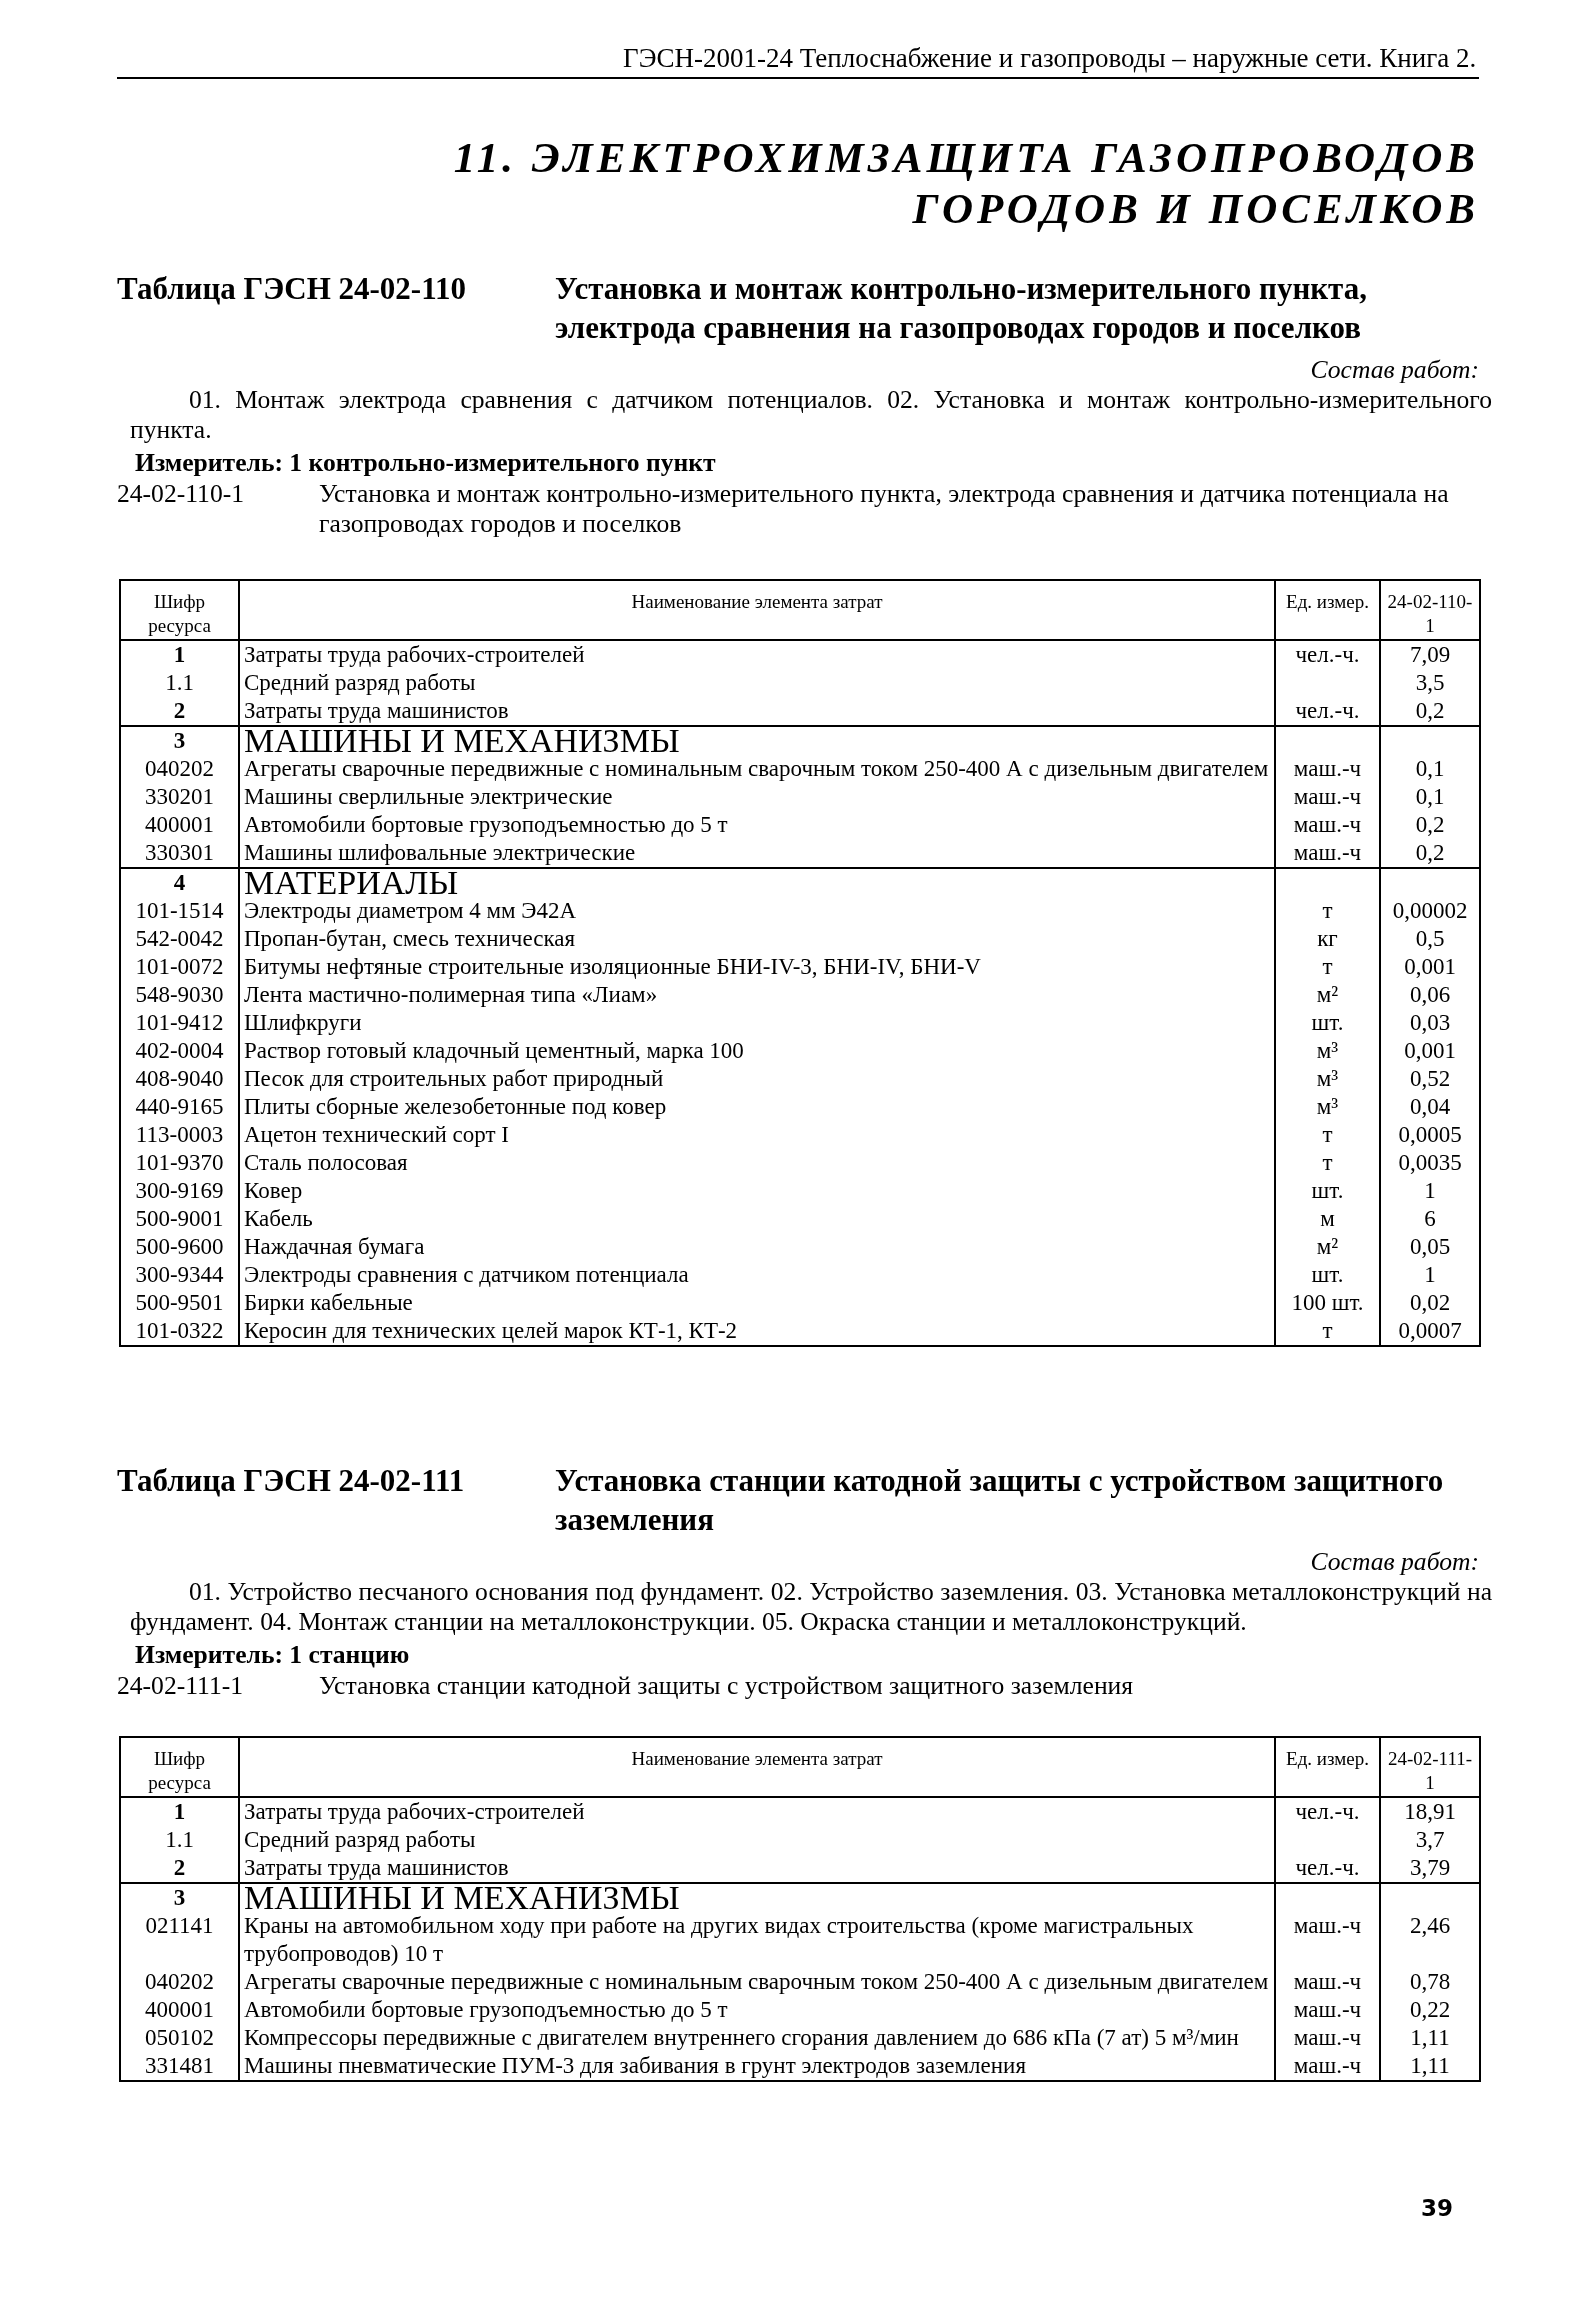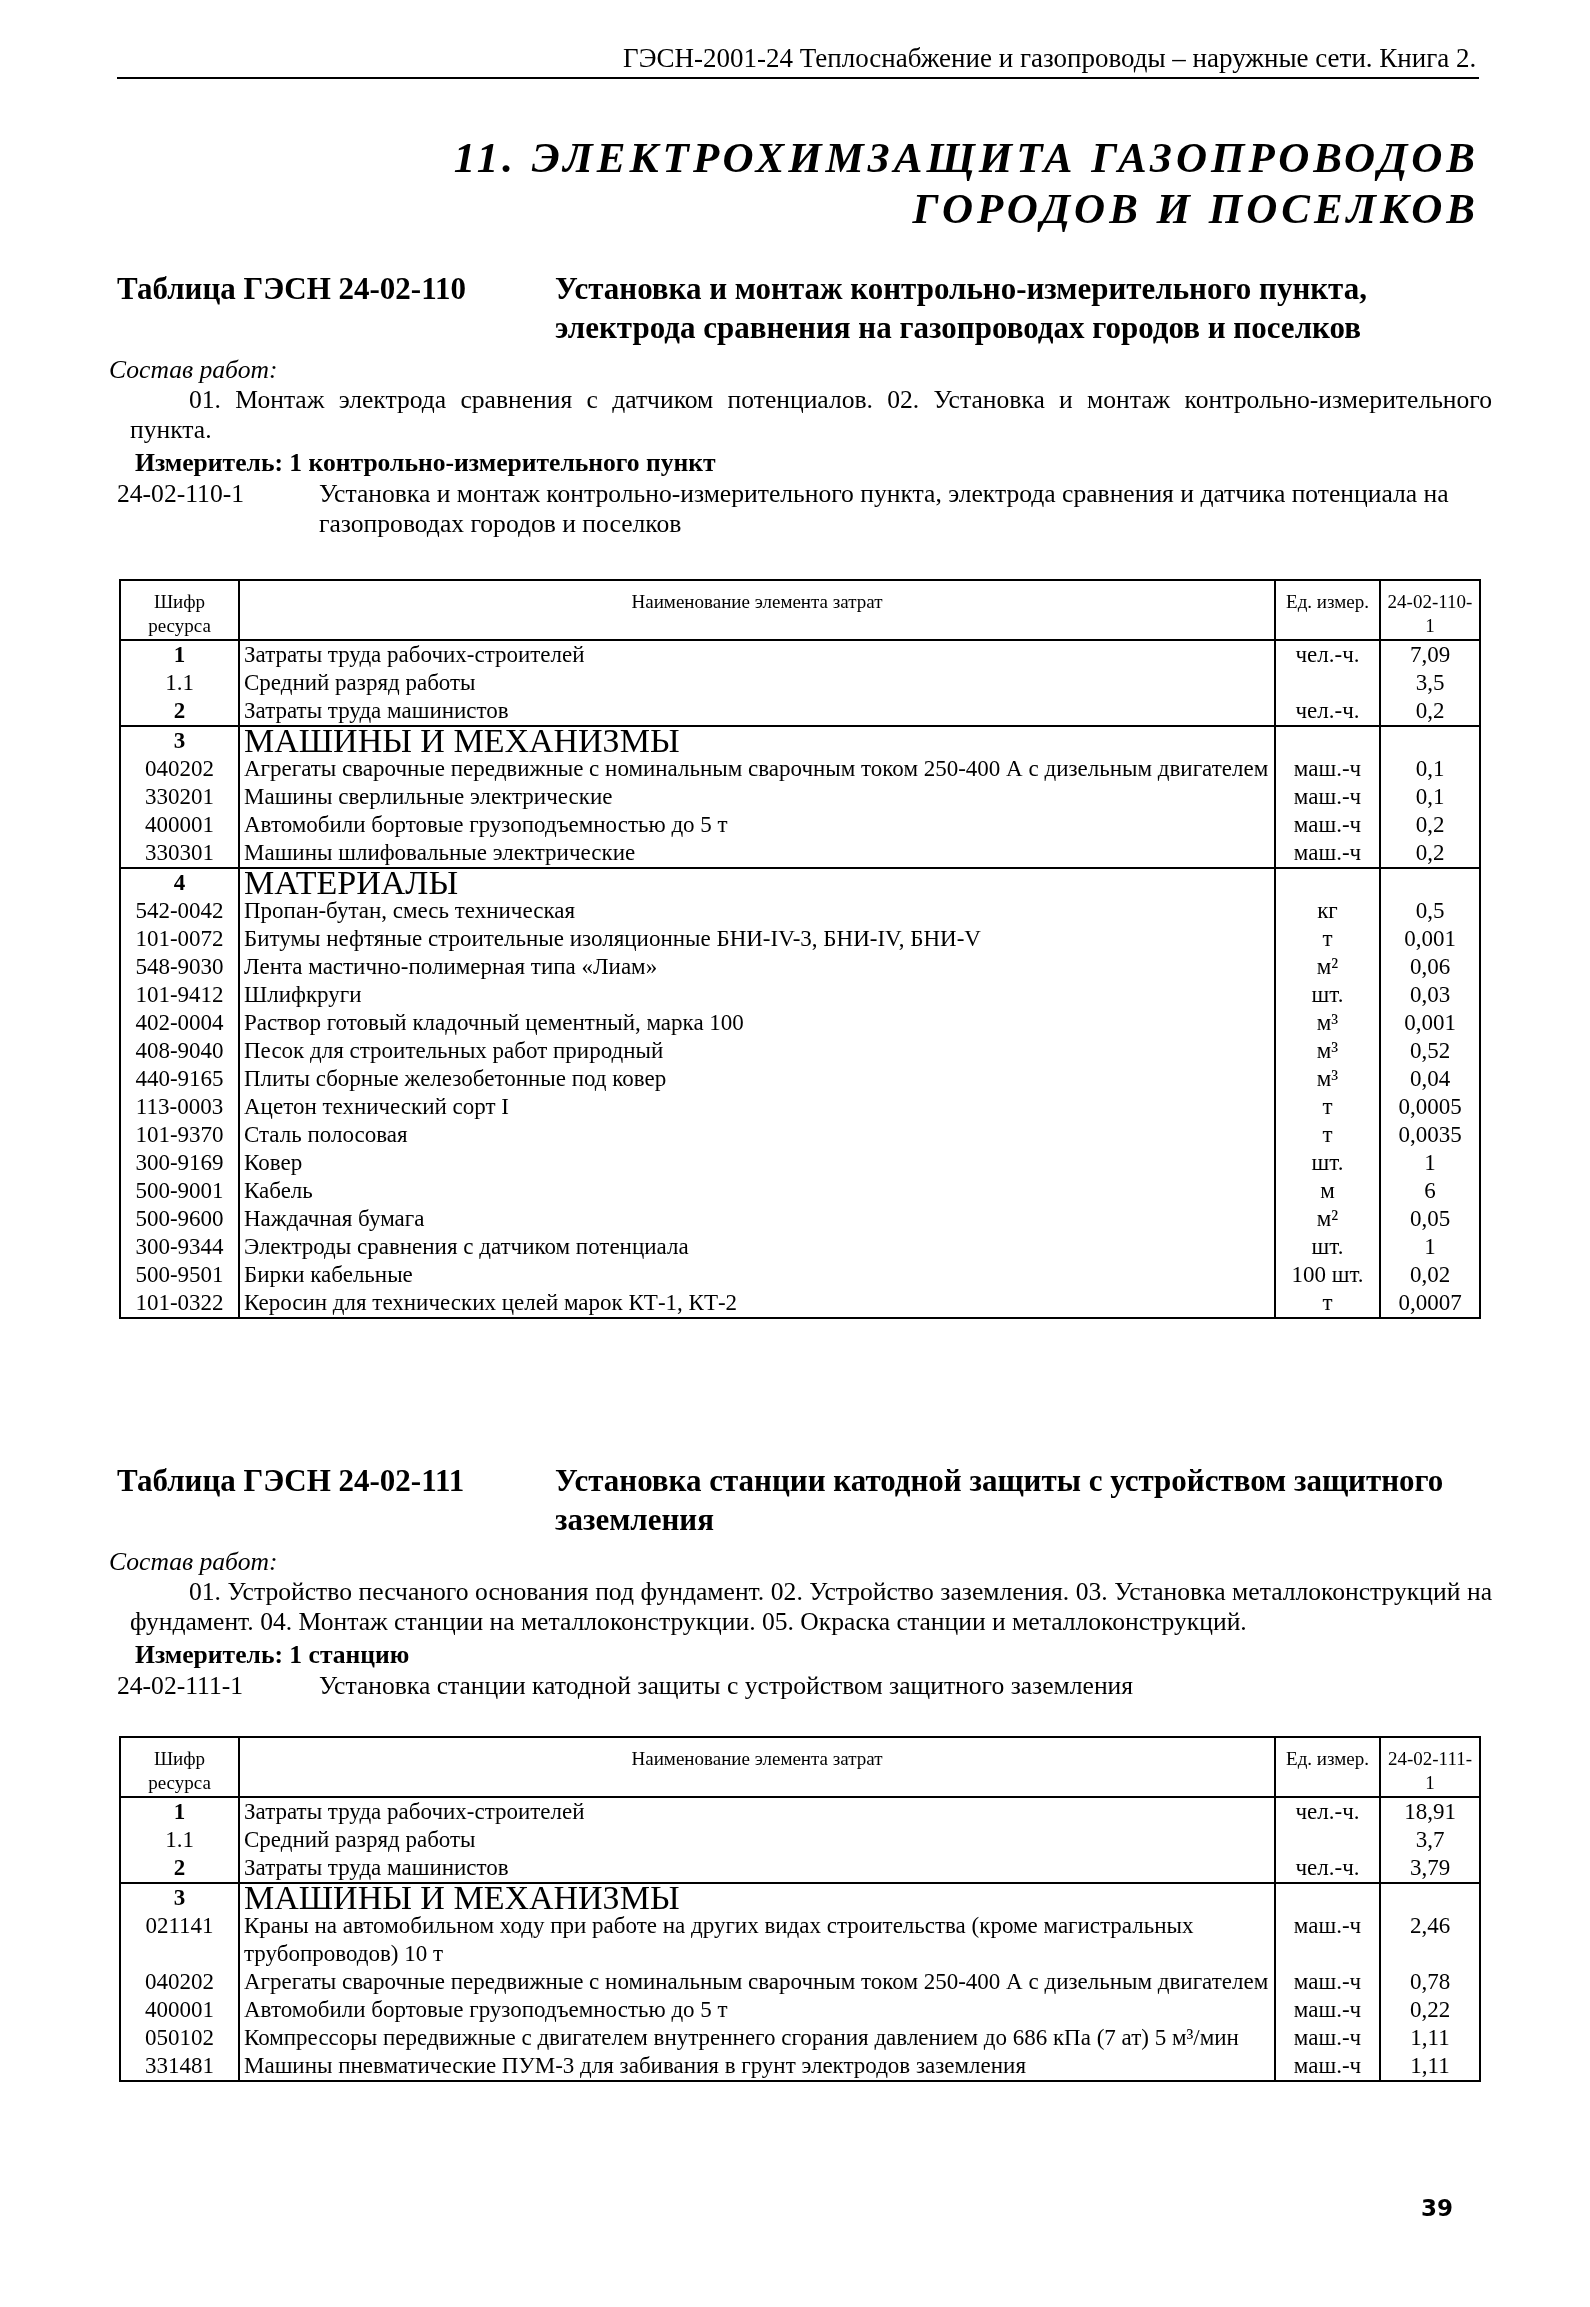--- a/index.html
+++ b/index.html
@@ -16,21 +16,21 @@
     position: absolute; left: 117px; top: 132px; width: 1362px;
     text-align: right; font-style: italic; font-weight: bold;
     font-size: 43px; line-height: 51px; letter-spacing: 4px;
   }
   .tbl-heading {
     position: absolute; left: 117px; width: 1362px; font-size: 31px; line-height: 39px; font-weight: bold;
   }
   .tbl-heading .code { position: absolute; left: 0; top: 0; }
   .tbl-heading .title { position: absolute; left: 438px; top: 0; width: 929px; }
   .composition-label {
-    position: absolute; left: 109px; width: 1362px; text-align: left;
+    position: absolute; left: 117px; width: 1362px; text-align: right;
     font-style: italic; font-size: 25.6px; line-height: 32px;
   }
   .composition-text {
     position: absolute; left: 130px; width: 1362px; font-size: 25.6px; line-height: 30px;
     text-align: justify; text-indent: 59px;
   }
   .meter {
     position: absolute; left: 135px; font-size: 25.6px; line-height: 30px; font-weight: bold;
   }
   .norm {
@@ -154,20 +154,26 @@
         <td class="unit">маш.-ч</td>
         <td class="val">0,2</td>
       </tr>
       <tr class="section sect-top">
         <td class="code">4</td>
         <td class="name">МАТЕРИАЛЫ</td>
         <td class="unit"></td>
         <td class="val"></td>
       </tr>
       <tr>
+        <td class="code">101-1514</td>
+        <td class="name">Электроды диаметром 4 мм Э42А</td>
+        <td class="unit">т</td>
+        <td class="val">0,00002</td>
+      </tr>
+      <tr>
         <td class="code">542-0042</td>
         <td class="name">Пропан-бутан, смесь техническая</td>
         <td class="unit">кг</td>
         <td class="val">0,5</td>
       </tr>
       <tr>
         <td class="code">101-0072</td>
         <td class="name">Битумы нефтяные строительные изоляционные БНИ-IV-3, БНИ-IV, БНИ-V</td>
         <td class="unit">т</td>
         <td class="val">0,001</td>

